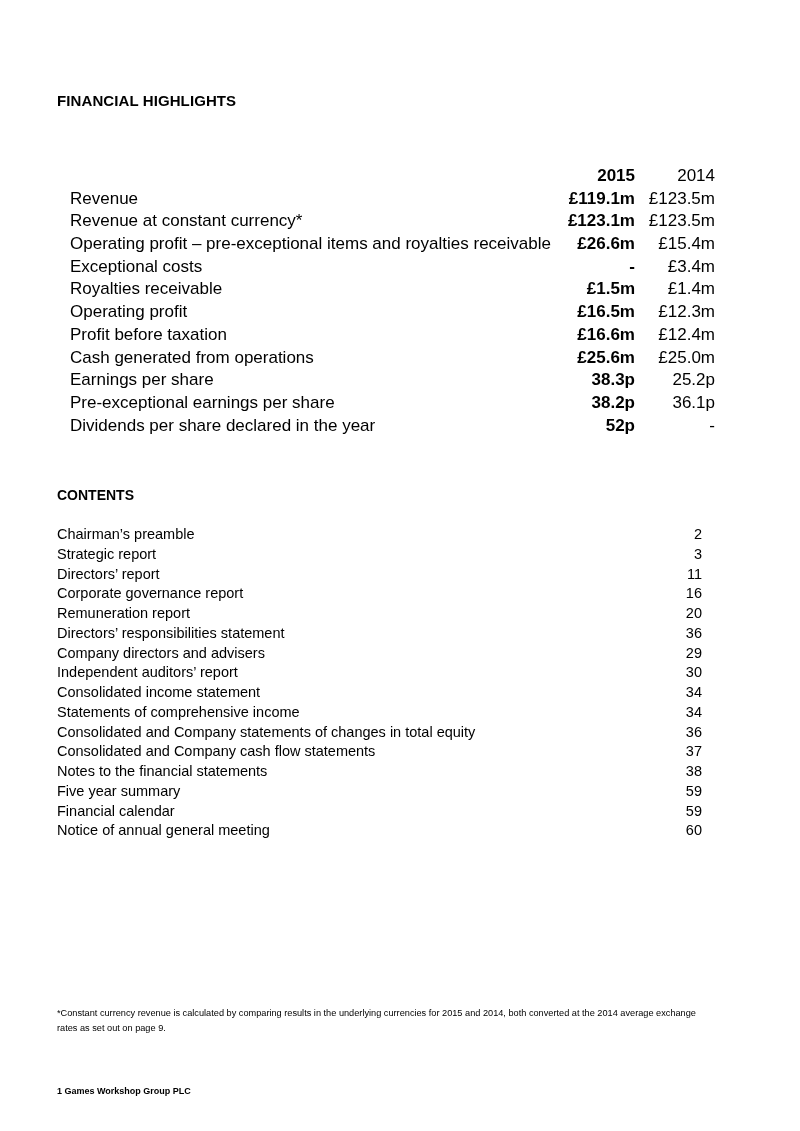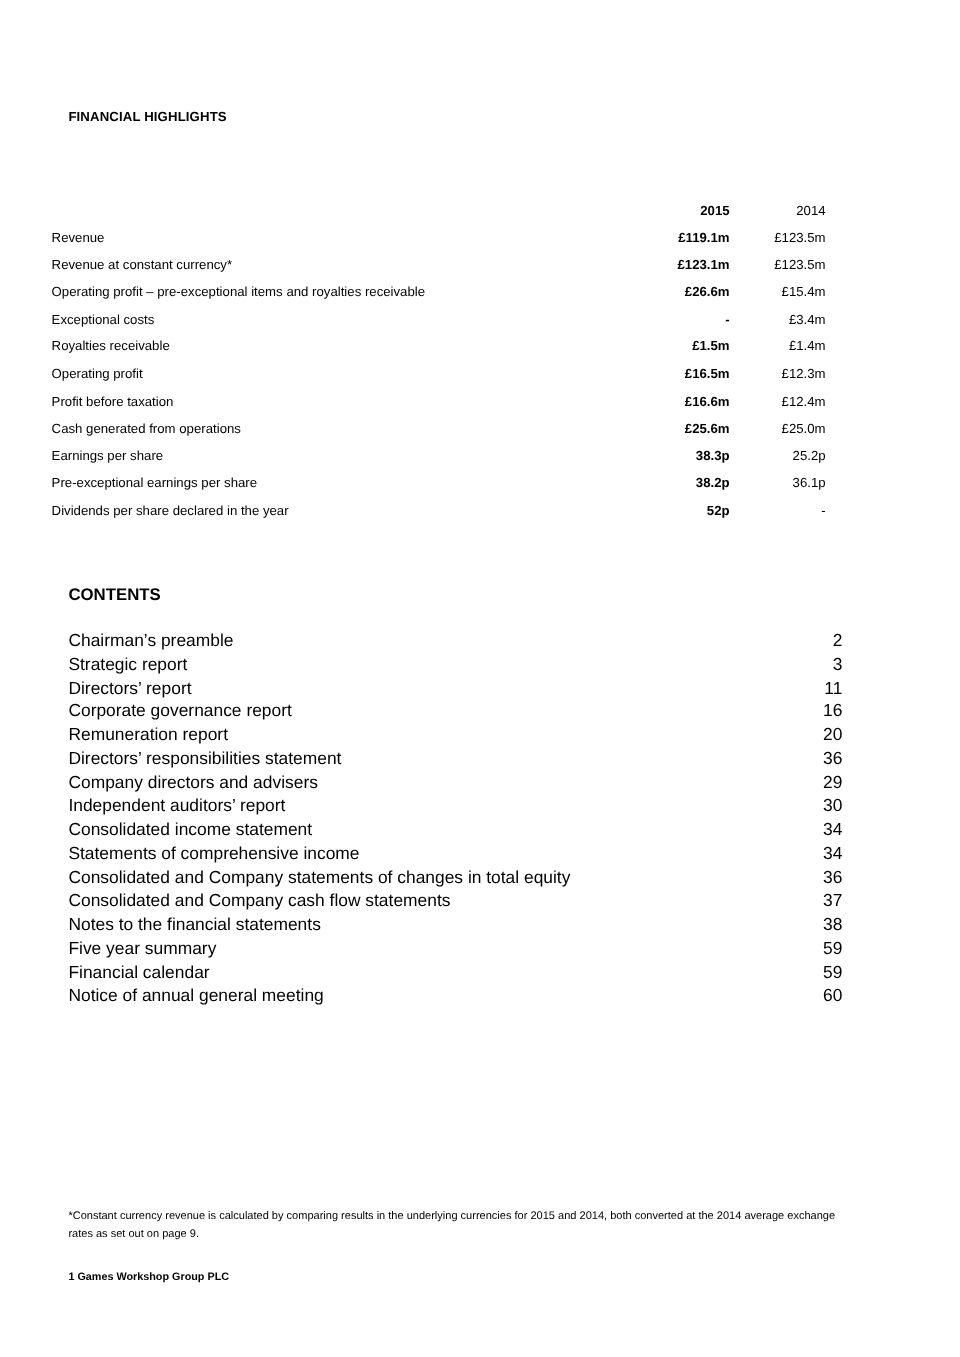--- a/index.html
+++ b/index.html
@@ -3,25 +3,25 @@
   <meta charset="utf-8">
   <style>
     html, body { margin: 0; padding: 0; background: #ffffff; }
     body {
       width: 800px; height: 1131px; position: relative; overflow: hidden;
       font-family: "Liberation Sans", "DejaVu Sans", sans-serif;
       color: #000000;
     }
     .page-title {
       position: absolute; left: 57px; top: 92px;
-      font-size: 11px; font-weight: bold; letter-spacing: 0.1px;
+      font-size: 15px; font-weight: bold; letter-spacing: 0.1px;
     }
     .fin-table {
-      position: absolute; left: 43px; top: 165px; width: 645px;
-      font-size: 11px;
+      position: absolute; left: 70px; top: 165px; width: 645px;
+      font-size: 17px;
     }
     .fin-row { position: relative; height: 22.7px; line-height: 22.7px; }
     .fin-row .label { position: absolute; left: 0; white-space: nowrap; }
     .fin-row .v2015 { position: absolute; right: 80px; font-weight: bold; text-align: right; white-space: nowrap; }
     .fin-row .v2014 { position: absolute; right: 0; text-align: center; white-space: nowrap; }
     .fin-header .v2015 { font-weight: bold; }
     .contents-title {
       position: absolute; left: 57px; top: 487px;
       font-size: 14px; font-weight: bold;
     }
@@ -30,21 +30,21 @@
       font-size: 14.5px;
     }
     .toc-row { position: relative; height: 19.75px; line-height: 19.75px; }
     .toc-row .label { position: absolute; left: 0; white-space: nowrap; text-align: right; }
     .toc-row .page { position: absolute; right: 0; text-align: right; }
     .footnote {
       position: absolute; left: 57px; top: 1006px; width: 650px;
       font-size: 9.2px; line-height: 15px;
     }
     .footer {
-      position: absolute; left: 57px; top: 1059px;
+      position: absolute; left: 57px; top: 1086px;
       font-size: 9px; font-weight: bold;
     }
   </style>
 </head>
 <body>
 
 <div class="page-title">FINANCIAL HIGHLIGHTS</div>
 
 <div class="fin-table">
   <div class="fin-row fin-header">

